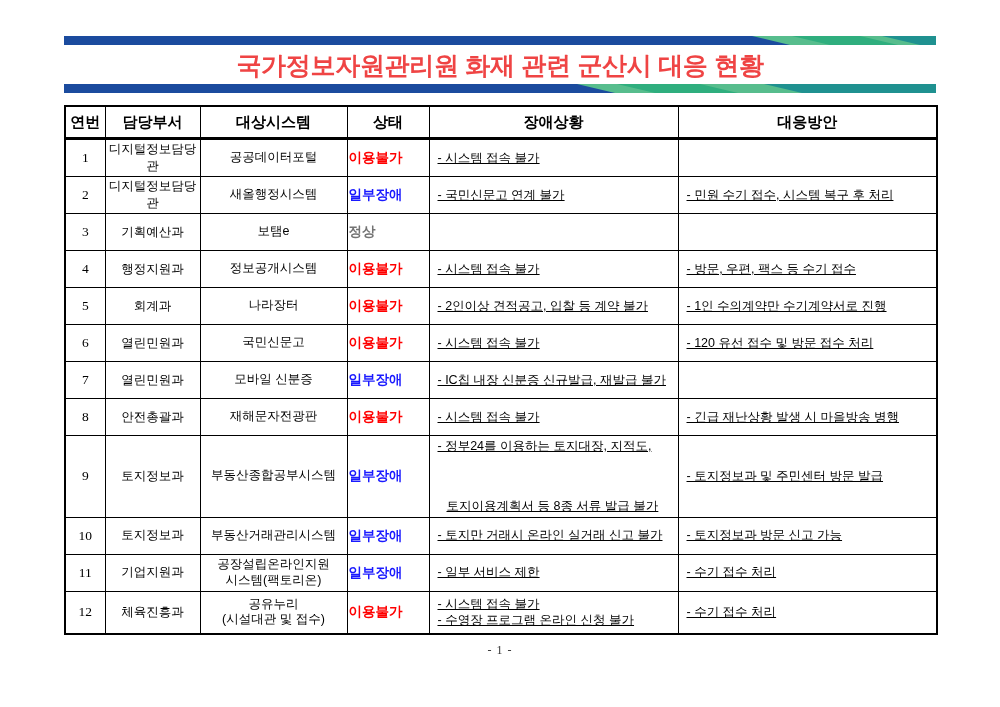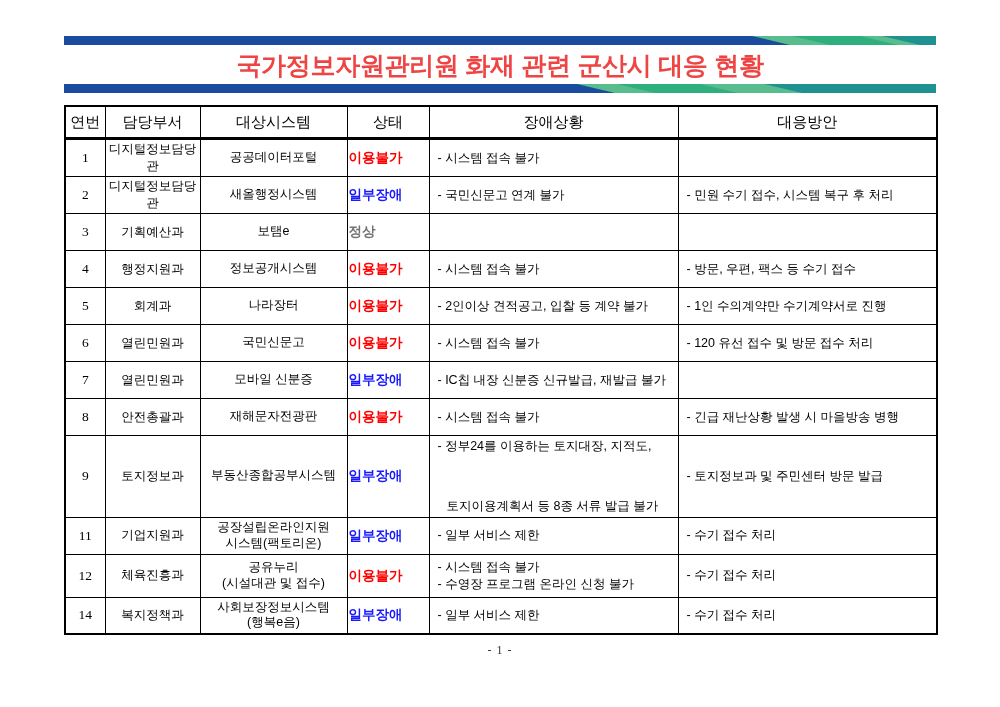--- a/index.html
+++ b/index.html
@@ -13,31 +13,31 @@
   .doc-title{
     width:872px;text-align:center;font-size:25px;font-weight:bold;
     letter-spacing:-0.3px;line-height:30px;padding:5px 0 4px 0;color:#ef4444;
   }
   table.status-table{
     width:872px;border-collapse:collapse;table-layout:fixed;
     margin-top:12px;border:2px solid #000;
   }
   .status-table th,.status-table td{border:1px solid #000;overflow:hidden;}
   .status-table thead th{
-    height:28px;font-size:15px;font-weight:normal;text-align:center;
+    height:28px;font-size:15px;font-weight:bold;text-align:center;
     border-bottom:3px solid #000;background:#fff;
   }
   .status-table tbody tr{height:37px;}
   .status-table tbody tr.tall{height:43px;}
   .status-table td{font-size:12.5px;vertical-align:middle;}
   td.c-no{font-family:"Liberation Serif","DejaVu Serif",serif;font-size:13.5px;text-align:center;}
   td.c-dept{text-align:center;}
   td.c-sys{text-align:center;white-space:pre-line;line-height:1.25;}
   td.c-status{text-align:left;font-weight:bold;font-size:13.5px;margin-left:36px;}
-  td.c-issue,td.c-resp{padding:2px 4px;}
+  td.c-issue,td.c-resp{padding:2px 4px;text-decoration:underline;}
   .ln{padding-left:4px;line-height:1.3;}
   .ln.cont{padding-left:13px;margin-top:44px;}
   .page-footer{
     width:872px;text-align:center;font-size:12px;color:#333;
     margin-top:8px;letter-spacing:1px;
     font-family:"Liberation Serif","DejaVu Serif",serif;
   }
 </style>
 </head>
 <body>
@@ -177,20 +177,32 @@
           <td class="c-status" style="color: rgb(26, 26, 255);">일부장애</td>
           <td class="c-issue">
             <div class="ln">- 정부24를 이용하는 토지대장, 지적도,</div>
             <div class="ln cont">토지이용계획서 등 8종 서류 발급 불가</div>
           </td>
           <td class="c-resp">
             <div class="ln">- 토지정보과 및 주민센터 방문 발급</div>
           </td>
         </tr>
         <tr>
+          <td class="c-no">10</td>
+          <td class="c-dept">토지정보과</td>
+          <td class="c-sys">부동산거래관리시스템</td>
+          <td class="c-status" style="color: rgb(26, 26, 255);">일부장애</td>
+          <td class="c-issue">
+            <div class="ln">- 토지만 거래시 온라인 실거래 신고 불가</div>
+          </td>
+          <td class="c-resp">
+            <div class="ln">- 토지정보과 방문 신고 가능</div>
+          </td>
+        </tr>
+        <tr>
           <td class="c-no">11</td>
           <td class="c-dept">기업지원과</td>
           <td class="c-sys">공장설립온라인지원
 시스템(팩토리온)</td>
           <td class="c-status" style="color: rgb(26, 26, 255);">일부장애</td>
           <td class="c-issue">
             <div class="ln">- 일부 서비스 제한</div>
           </td>
           <td class="c-resp">
             <div class="ln">- 수기 접수 처리</div>
@@ -203,31 +215,18 @@
 (시설대관 및 접수)</td>
           <td class="c-status" style="color: rgb(255, 0, 0);">이용불가</td>
           <td class="c-issue">
             <div class="ln">- 시스템 접속 불가</div>
             <div class="ln">- 수영장 프로그램 온라인 신청 불가</div>
           </td>
           <td class="c-resp">
             <div class="ln">- 수기 접수 처리</div>
           </td>
         </tr>
-        <tr>
-          <td class="c-no">14</td>
-          <td class="c-dept">복지정책과</td>
-          <td class="c-sys">사회보장정보시스템
-(행복e음)</td>
-          <td class="c-status" style="color: rgb(26, 26, 255);">일부장애</td>
-          <td class="c-issue">
-            <div class="ln">- 일부 서비스 제한</div>
-          </td>
-          <td class="c-resp">
-            <div class="ln">- 수기 접수 처리</div>
-          </td>
-        </tr>
       </tbody>
   </table>
 
   <div class="page-footer">- 1 -</div>
 
 </div>
 
 </body></html>

